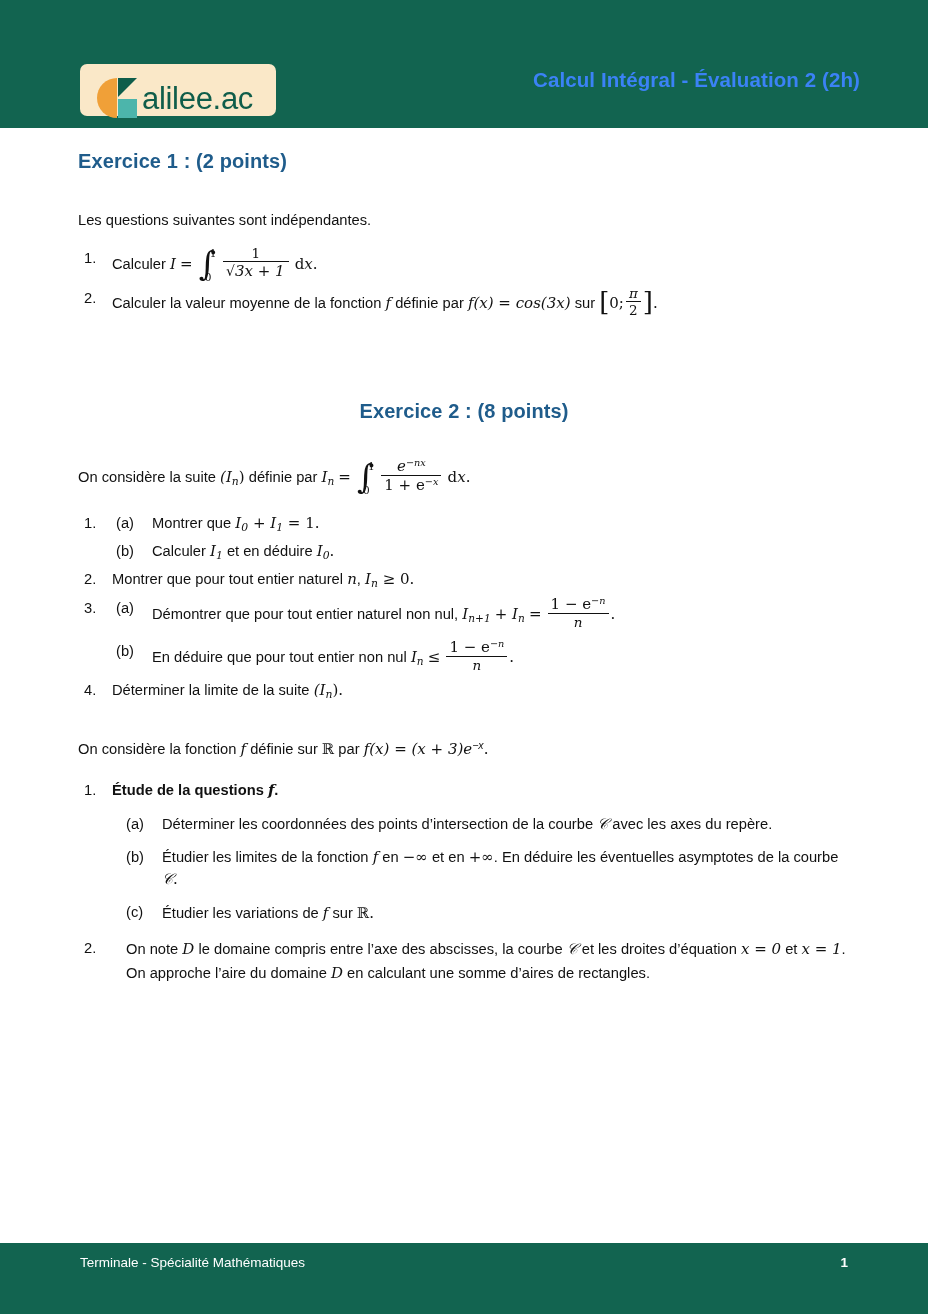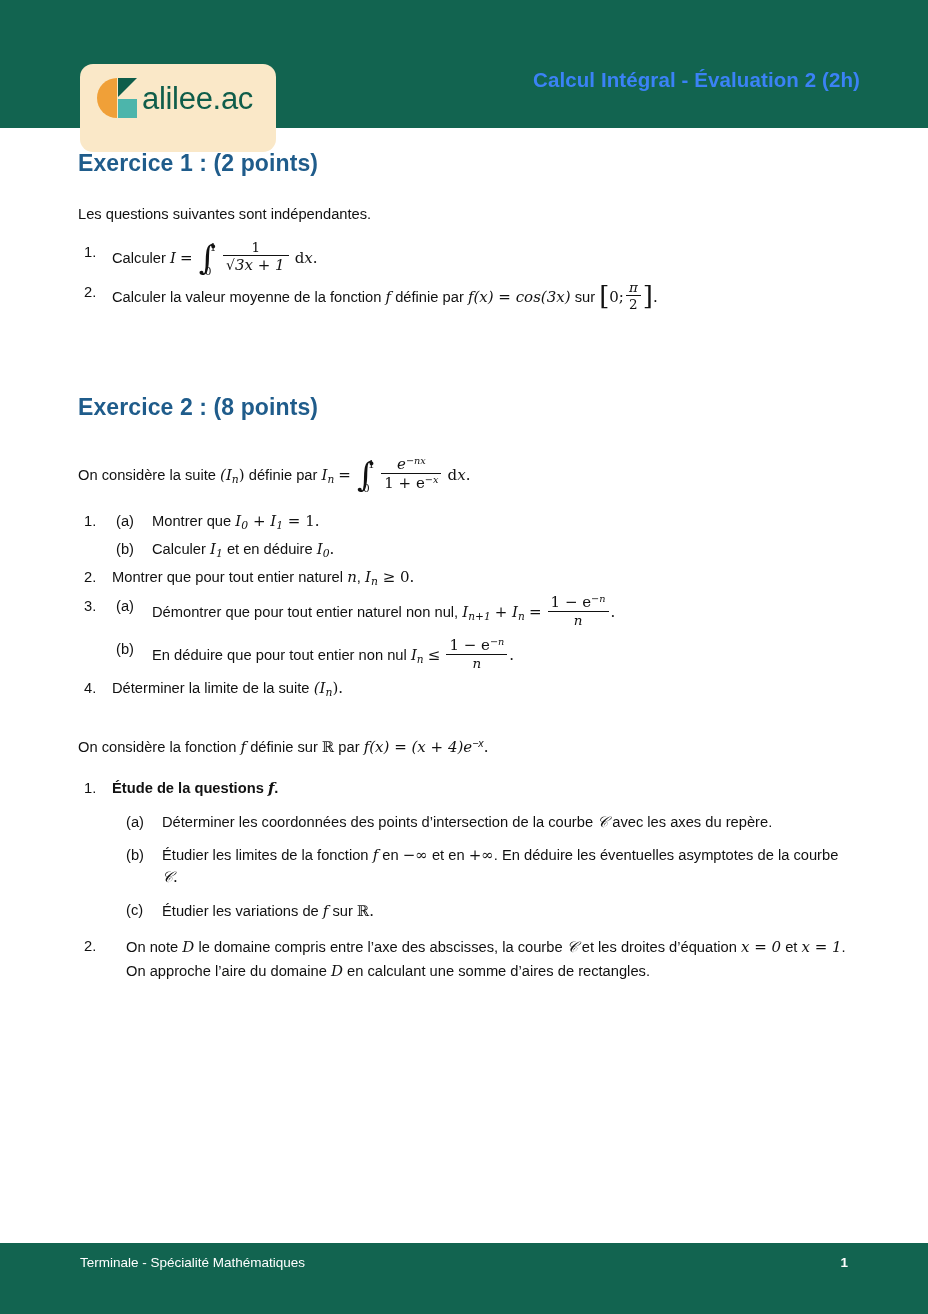--- a/index.html
+++ b/index.html
@@ -32,23 +32,23 @@
     font-weight: bold;
     color: #3b82f6;
     letter-spacing: 0.1px;
     white-space: nowrap;
   }
   .logo-box {
     position: absolute;
     left: 80px;
     top: 64px;
     width: 196px;
-    height: 88px;
+    height: 52px;
     background: #fae8c8;
-    border-radius: 13px;
+    border-radius: 7px;
     box-sizing: border-box;
   }
   .logo-inner {
     position: absolute;
     left: 17px;
     top: 8px;
     display: flex;
     align-items: center;
     height: 52px;
   }
@@ -116,21 +116,21 @@
   }
 
   
   .content {
     position: absolute;
     left: 78px;
     top: 150px;
     width: 772px;
   }
   h2.ex-heading {
-    font-size: 23px;
+    font-size: 20px;
     font-weight: bold;
     color: #1f5c8b;
     margin: 0;
     letter-spacing: 0.1px;
   }
   .intro {
     font-size: 14.7px;
     line-height: 1.35;
     color: #111111;
   }
@@ -290,21 +290,21 @@
       <span class="sq"></span>
     </span>
     <span class="logo-word">alilee.ac</span>
   </div>
 </div>
 
 <div class="content">
 
   <h2 class="ex-heading">Exercice 1 : (2 points)</h2>
 
-  <div class="intro" style="margin-top:28px;">Les questions suivantes sont indépendantes.</div>
+  <div class="intro" style="margin-top:38px;">Les questions suivantes sont indépendantes.</div>
 
   <ol class="lvl1" style="margin-top:17px;">
     <li style="margin-bottom:6px;">
       <span class="marker">1.</span>
       <span>Calculer</span>
       <span class="m">I</span>
       <span class="mr">=</span>
       <span class="intg">
         <span class="sign">∫</span>
         <span class="lim-up">1</span>
@@ -321,21 +321,21 @@
       <span class="marker">2.</span>
       <span>Calculer la valeur moyenne de la fonction</span>
       <span class="m">f</span>
       <span>définie par</span>
       <span class="m">f(x) = cos(3x)</span>
       <span>sur</span>
       <span class="brk">[</span><span class="mr">0</span><span class="mr">;</span><span class="frac"><span class="num m">π</span><span class="den mr">2</span></span><span class="brk">]</span><span class="mr">.</span>
     </li>
   </ol>
 
-  <h2 class="ex-heading" style="margin-top:80px;">Exercice 2 : (8 points)</h2>
+  <h2 class="ex-heading" style="margin-top:80px;text-align:center;">Exercice 2 : (8 points)</h2>
 
   <div class="intro" style="margin-top:37px;">
     <span>On considère la suite</span>
     <span class="mr"><span class="m">(I</span><span class="msub">n</span><span>)</span></span>
     <span>définie par</span>
     <span class="m">I</span><span class="msub m">n</span>
     <span class="mr">=</span>
     <span class="intg">
       <span class="sign">∫</span>
       <span class="lim-up">1</span>
@@ -408,21 +408,21 @@
     </li>
   </ol>
 
 
   <div class="para-block" style="margin-top:36px;">
     <span>On considère la fonction</span>
     <span class="m">f</span>
     <span>définie sur</span>
     <span class="bb">ℝ</span>
     <span>par</span>
-    <span class="m">f(x) = (x + 4)e</span><span class="msup">−x</span><span class="mr">.</span>
+    <span class="m">f(x) = (x + 3)e</span><span class="msup">−x</span><span class="mr">.</span>
   </div>
 
 
   <ol class="lvl1" style="margin-top:19px;">
     <li>
       <span class="marker">1.</span>
       <span class="bold">Étude de la questions</span>
       <span class="m bold">f</span><span class="bold">.</span>
 
       <ol class="lvl2" style="margin-top:13px; padding-left:14px;">

